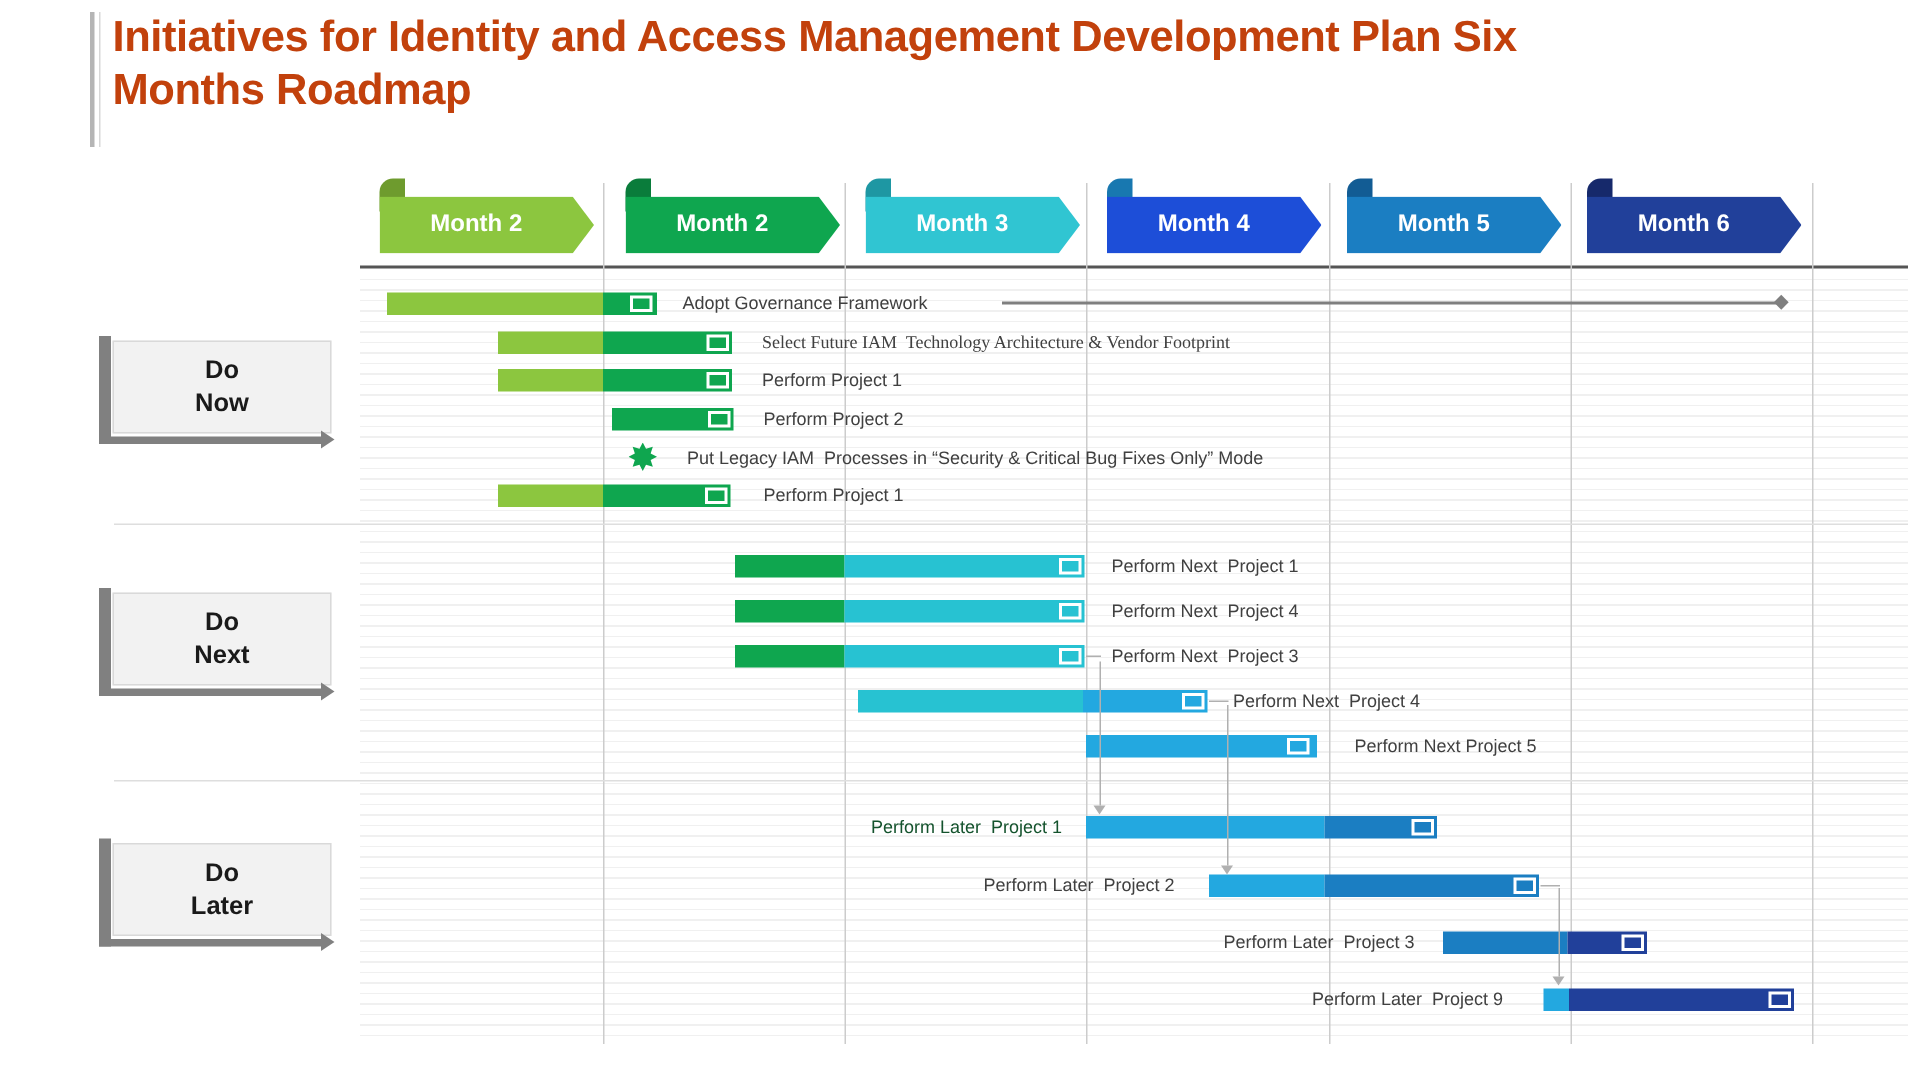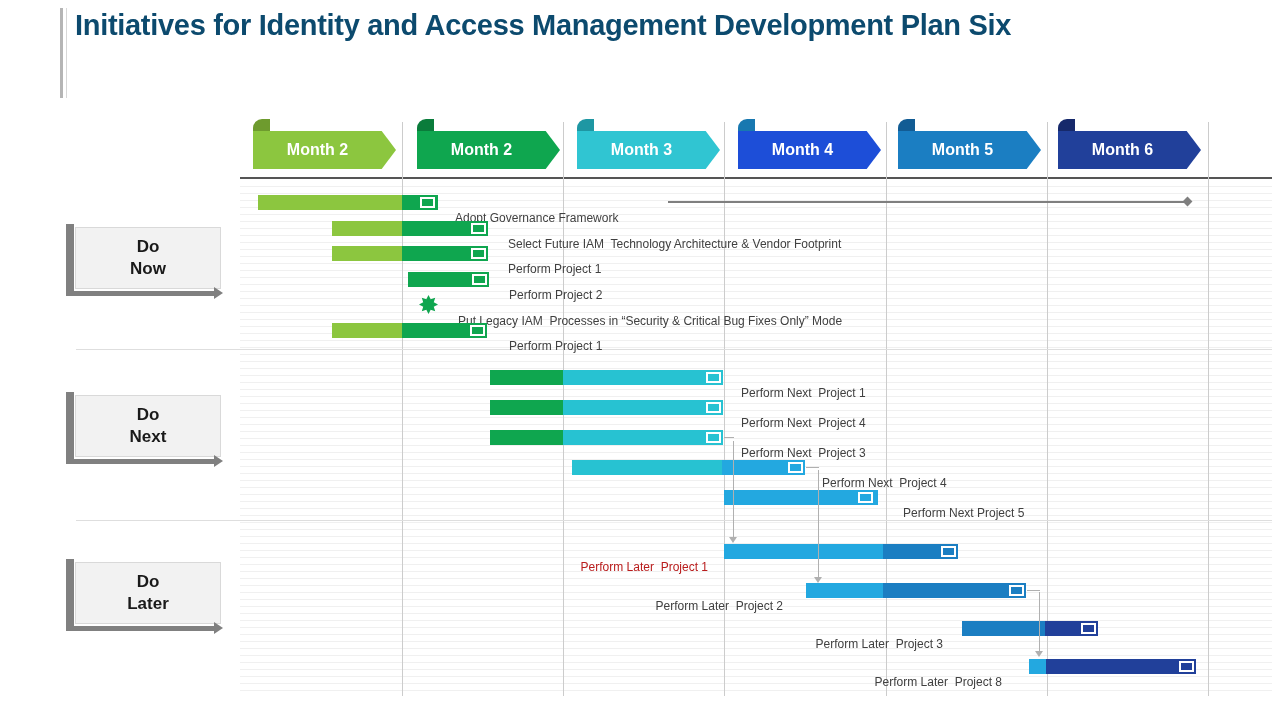--- a/index.html
+++ b/index.html
@@ -1,35 +1,35 @@
 <!DOCTYPE html>
 <html><head>
 <meta charset="utf-8">
 <title>Roadmap Slide</title>
 <style>
   html,body{margin:0;padding:0;background:#fff;}
   .slide{position:relative;width:1280px;height:720px;background:#ffffff;overflow:hidden;
          font-family:"Liberation Sans",sans-serif;}
   .abs{position:absolute;}
-  .title{left:75px;top:8px;width:1105px;font-size:29px;font-weight:bold;color:#0c4a6e;
+  .title{left:75px;top:8px;width:1105px;font-size:29px;font-weight:bold;color:#c2410c;
          line-height:1.22;letter-spacing:-0.3px;}
   .subtitle{left:75px;top:81px;font-size:12.5px;color:#8d8d8d;}
   .accent1{left:60px;top:8px;width:3px;height:90px;background:#b5b5b5;}
   .accent2{left:66px;top:8px;width:1px;height:90px;background:#d8d8d8;}
   .chart-bg{background:repeating-linear-gradient(to bottom,#ffffff 0 6px,#f0f0f0 6px 7px);}
   .chart-top{background:#555555;}
   .vline{width:1px;background:#cccccc;}
   .divider{height:1px;background:#dedede;}
   .banner{height:38px;color:#ffffff;font-weight:bold;font-size:16px;text-align:center;
           line-height:38px;padding-right:14px;box-sizing:border-box;
           clip-path:polygon(0 0,90% 0,100% 50%,90% 100%,0 100%);}
   .fold{width:17px;height:22px;border-radius:9px 0 0 0;}
   .seg{height:15px;}
   .marker{width:15px;height:11px;border:2px solid #ffffff;box-sizing:border-box;}
-  .bar-label{font-size:12px;color:#404040;white-space:pre;line-height:15px;height:15px;margin-top:16px;}
+  .bar-label{font-size:12px;color:#404040;white-space:pre;line-height:15px;height:15px;}
   .bar-label.right-align{transform:translateX(-100%);}
   .star{width:19px;height:19px;clip-path:polygon(100% 50%,77.7% 61.5%,85.4% 85.4%,61.5% 77.7%,
         50% 100%,38.5% 77.7%,14.6% 85.4%,22.3% 61.5%,0% 50%,22.3% 38.5%,14.6% 14.6%,
         38.5% 22.3%,50% 0%,61.5% 22.3%,85.4% 14.6%,77.7% 38.5%);}
   .section-box{width:146px;height:62px;background:#f2f2f2;border:1px solid #d9d9d9;
         box-sizing:border-box;display:flex;align-items:center;justify-content:center;
         text-align:center;font-size:17px;font-weight:bold;color:#1a1a1a;
         white-space:pre-line;line-height:1.3;}
   .section-accent{width:8px;background:#808080;}
   .section-arrow-line{height:5px;background:#808080;}
@@ -42,20 +42,21 @@
         border-left:4px solid transparent;border-right:4px solid transparent;}
 </style>
 </head>
 <body>
 
 <div class="slide">
   <div class="abs accent1"></div>
   <div class="abs accent2"></div>
   <div class="abs title">
     <span>Initiatives for Identity and Access Management Development Plan Six</span><br>
+    <span>Months Roadmap</span>
   </div>
 
   <div id="banners">
       <div class="abs fold" style="left: 253px; top: 119px; background: rgb(110, 155, 46);"></div>
       <div class="abs banner" style="left: 253px; top: 131px; width: 143px; background: rgb(140, 198, 63);">Month 2</div>
       <div class="abs fold" style="left: 417px; top: 119px; background: rgb(10, 124, 59);"></div>
       <div class="abs banner" style="left: 417px; top: 131px; width: 143px; background: rgb(15, 166, 79);">Month 2</div>
       <div class="abs fold" style="left: 577px; top: 119px; background: rgb(30, 151, 163);"></div>
       <div class="abs banner" style="left: 577px; top: 131px; width: 143px; background: rgb(48, 197, 210);">Month 3</div>
       <div class="abs fold" style="left: 738px; top: 119px; background: rgb(24, 120, 176);"></div>
@@ -78,21 +79,21 @@
       <div class="abs divider" style="left: 76px; top: 520px; width: 1196px;"></div>
       <div class="abs tl-line" style="left: 668px; top: 201px; width: 518px; background: rgb(127, 127, 127);"></div>
       <div class="abs tl-diamond" style="left: 1184px; top: 198px; background: rgb(127, 127, 127);"></div>
       <div class="abs seg" style="left: 258px; top: 195px; width: 144px; background: rgb(140, 198, 63);"></div>
       <div class="abs seg" style="left: 402px; top: 195px; width: 36px; background: rgb(15, 166, 79);"></div>
       <div class="abs marker" style="left: 420px; top: 197px; background: rgb(15, 166, 79);"></div>
       <div class="abs bar-label" style="left: 455px; top: 195px; color: rgb(64, 64, 64);">Adopt Governance Framework</div>
       <div class="abs seg" style="left: 332px; top: 221px; width: 70px; background: rgb(140, 198, 63);"></div>
       <div class="abs seg" style="left: 402px; top: 221px; width: 86px; background: rgb(15, 166, 79);"></div>
       <div class="abs marker" style="left: 471px; top: 223px; background: rgb(15, 166, 79);"></div>
-      <div class="abs bar-label" style="left: 508px; top: 221px; color: rgb(64, 64, 64);">Select Future IAM  Technology Architecture &amp; Vendor Footprint</div>
+      <div class="abs bar-label" style="left: 508px; top: 221px; color: rgb(64, 64, 64); font-family: Liberation Serif, serif;">Select Future IAM  Technology Architecture &amp; Vendor Footprint</div>
       <div class="abs seg" style="left: 332px; top: 246px; width: 70px; background: rgb(140, 198, 63);"></div>
       <div class="abs seg" style="left: 402px; top: 246px; width: 86px; background: rgb(15, 166, 79);"></div>
       <div class="abs marker" style="left: 471px; top: 248px; background: rgb(15, 166, 79);"></div>
       <div class="abs bar-label" style="left: 508px; top: 246px; color: rgb(64, 64, 64);">Perform Project 1</div>
       <div class="abs seg" style="left: 408px; top: 272px; width: 81px; background: rgb(15, 166, 79);"></div>
       <div class="abs marker" style="left: 472px; top: 274px; background: rgb(15, 166, 79);"></div>
       <div class="abs bar-label" style="left: 509px; top: 272px; color: rgb(64, 64, 64);">Perform Project 2</div>
       <div class="abs star" style="left: 419px; top: 295px; background: rgb(15, 166, 79);"></div>
       <div class="abs bar-label" style="left: 458px; top: 298px; color: rgb(64, 64, 64);">Put Legacy IAM  Processes in “Security &amp; Critical Bug Fixes Only” Mode</div>
       <div class="abs seg" style="left: 332px; top: 323px; width: 70px; background: rgb(140, 198, 63);"></div>
@@ -114,33 +115,33 @@
       <div class="abs seg" style="left: 572px; top: 460px; width: 150px; background: rgb(39, 194, 210);"></div>
       <div class="abs seg" style="left: 722px; top: 460px; width: 83px; background: rgb(35, 168, 224);"></div>
       <div class="abs marker" style="left: 788px; top: 462px; background: rgb(35, 168, 224);"></div>
       <div class="abs bar-label" style="left: 822px; top: 460px; color: rgb(64, 64, 64);">Perform Next  Project 4</div>
       <div class="abs seg" style="left: 724px; top: 490px; width: 154px; background: rgb(35, 168, 224);"></div>
       <div class="abs marker" style="left: 858px; top: 492px; background: rgb(35, 168, 224);"></div>
       <div class="abs bar-label" style="left: 903px; top: 490px; color: rgb(64, 64, 64);">Perform Next Project 5</div>
       <div class="abs seg" style="left: 724px; top: 544px; width: 159px; background: rgb(35, 168, 224);"></div>
       <div class="abs seg" style="left: 883px; top: 544px; width: 75px; background: rgb(27, 126, 194);"></div>
       <div class="abs marker" style="left: 941px; top: 546px; background: rgb(27, 126, 194);"></div>
-      <div class="abs bar-label right-align" style="left: 708px; top: 544px; color: #b91c1c;">Perform Later  Project 1</div>
+      <div class="abs bar-label right-align" style="left: 708px; top: 544px; color: #14532d;">Perform Later  Project 1</div>
       <div class="abs seg" style="left: 806px; top: 583px; width: 77px; background: rgb(35, 168, 224);"></div>
       <div class="abs seg" style="left: 883px; top: 583px; width: 143px; background: rgb(27, 126, 194);"></div>
       <div class="abs marker" style="left: 1009px; top: 585px; background: rgb(27, 126, 194);"></div>
       <div class="abs bar-label right-align" style="left: 783px; top: 583px; color: rgb(64, 64, 64);">Perform Later  Project 2</div>
       <div class="abs seg" style="left: 962px; top: 621px; width: 83px; background: rgb(27, 126, 194);"></div>
       <div class="abs seg" style="left: 1045px; top: 621px; width: 53px; background: rgb(33, 64, 154);"></div>
       <div class="abs marker" style="left: 1081px; top: 623px; background: rgb(33, 64, 154);"></div>
       <div class="abs bar-label right-align" style="left: 943px; top: 621px; color: rgb(64, 64, 64);">Perform Later  Project 3</div>
       <div class="abs seg" style="left: 1029px; top: 659px; width: 17px; background: rgb(35, 168, 224);"></div>
       <div class="abs seg" style="left: 1046px; top: 659px; width: 150px; background: rgb(33, 64, 154);"></div>
       <div class="abs marker" style="left: 1179px; top: 661px; background: rgb(33, 64, 154);"></div>
-      <div class="abs bar-label right-align" style="left: 1002px; top: 659px; color: rgb(64, 64, 64);">Perform Later  Project 8</div>
+      <div class="abs bar-label right-align" style="left: 1002px; top: 659px; color: rgb(64, 64, 64);">Perform Later  Project 9</div>
       <div class="abs conn" style="left: 724px; top: 437px; width: 10px; height: 1px;"></div>
       <div class="abs conn" style="left: 733px; top: 441px; width: 1px; height: 96px;"></div>
       <div class="abs conn-head" style="left: 729px; top: 537px;"></div>
       <div class="abs conn" style="left: 806px; top: 467px; width: 13px; height: 1px;"></div>
       <div class="abs conn" style="left: 818px; top: 470px; width: 1px; height: 107px;"></div>
       <div class="abs conn-head" style="left: 814px; top: 577px;"></div>
       <div class="abs conn" style="left: 1027px; top: 590px; width: 13px; height: 1px;"></div>
       <div class="abs conn" style="left: 1039px; top: 592px; width: 1px; height: 59px;"></div>
       <div class="abs conn-head" style="left: 1035px; top: 651px;"></div>
     </div>

